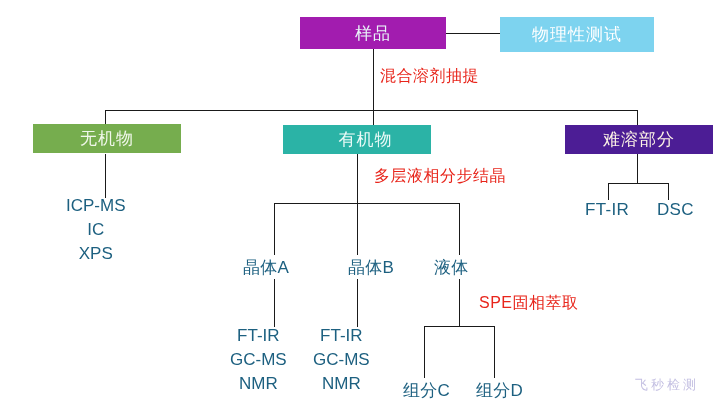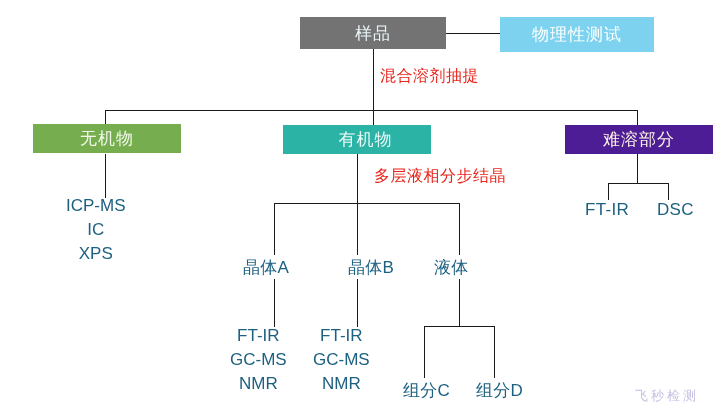--- a/index.html
+++ b/index.html
@@ -21,21 +21,21 @@
     position: absolute;
     box-sizing: border-box;
     display: flex;
     align-items: center;
     justify-content: center;
     color: #e8f4f8;
     font-size: 17px;
     letter-spacing: 1px;
     white-space: nowrap;
   }
-  .box-sample      { background: #737373; font-family: Liberation Mono, monospace; }
+  .box-sample      { background: #a21caf; font-family: Liberation Mono, monospace; }
   .box-physical    { background: #7dd3ef; color: #ffffff; }
   .box-inorganic   { background: #76ad4e; color: #f0f7ea; }
   .box-organic     { background: #2bb3a6; color: #eafaf7; }
   .box-insoluble   { background: #4c1d95; color: #fdf3e6; }
 
   .leaf-label {
     position: absolute;
     color: #1d6080;
     font-size: 17px;
     white-space: nowrap;
@@ -140,23 +140,24 @@
 
   <div class="ln ln-v" style="left:357px; top:279px; height:48px;"></div>
   <div class="leaf-list" style="left:313px; top:324px;">
     <div>FT-IR</div>
     <div>GC-MS</div>
     <div>NMR</div>
   </div>
 
   <div class="ln ln-v" style="left:459px; top:279px; height:47px;"></div>
 
+  <div class="proc-label" style="left:479px; top:293px;">SPE固相萃取</div>
 
   <div class="ln ln-h" style="left:424px; top:326px; width:70px;"></div>
   <div class="ln ln-v" style="left:424px; top:326px; height:52px;"></div>
   <div class="ln ln-v" style="left:494px; top:326px; height:52px;"></div>
 
   <div class="leaf-label" style="left:403px; top:379px;">组分C</div>
   <div class="leaf-label" style="left:476px; top:379px;">组分D</div>
 
-  <div class="watermark" style="left:635px; top:387px;">飞秒检测</div>
+  <div class="watermark" style="left:635px; top:376px;">飞秒检测</div>
 
 </div>
 
 </body></html>

